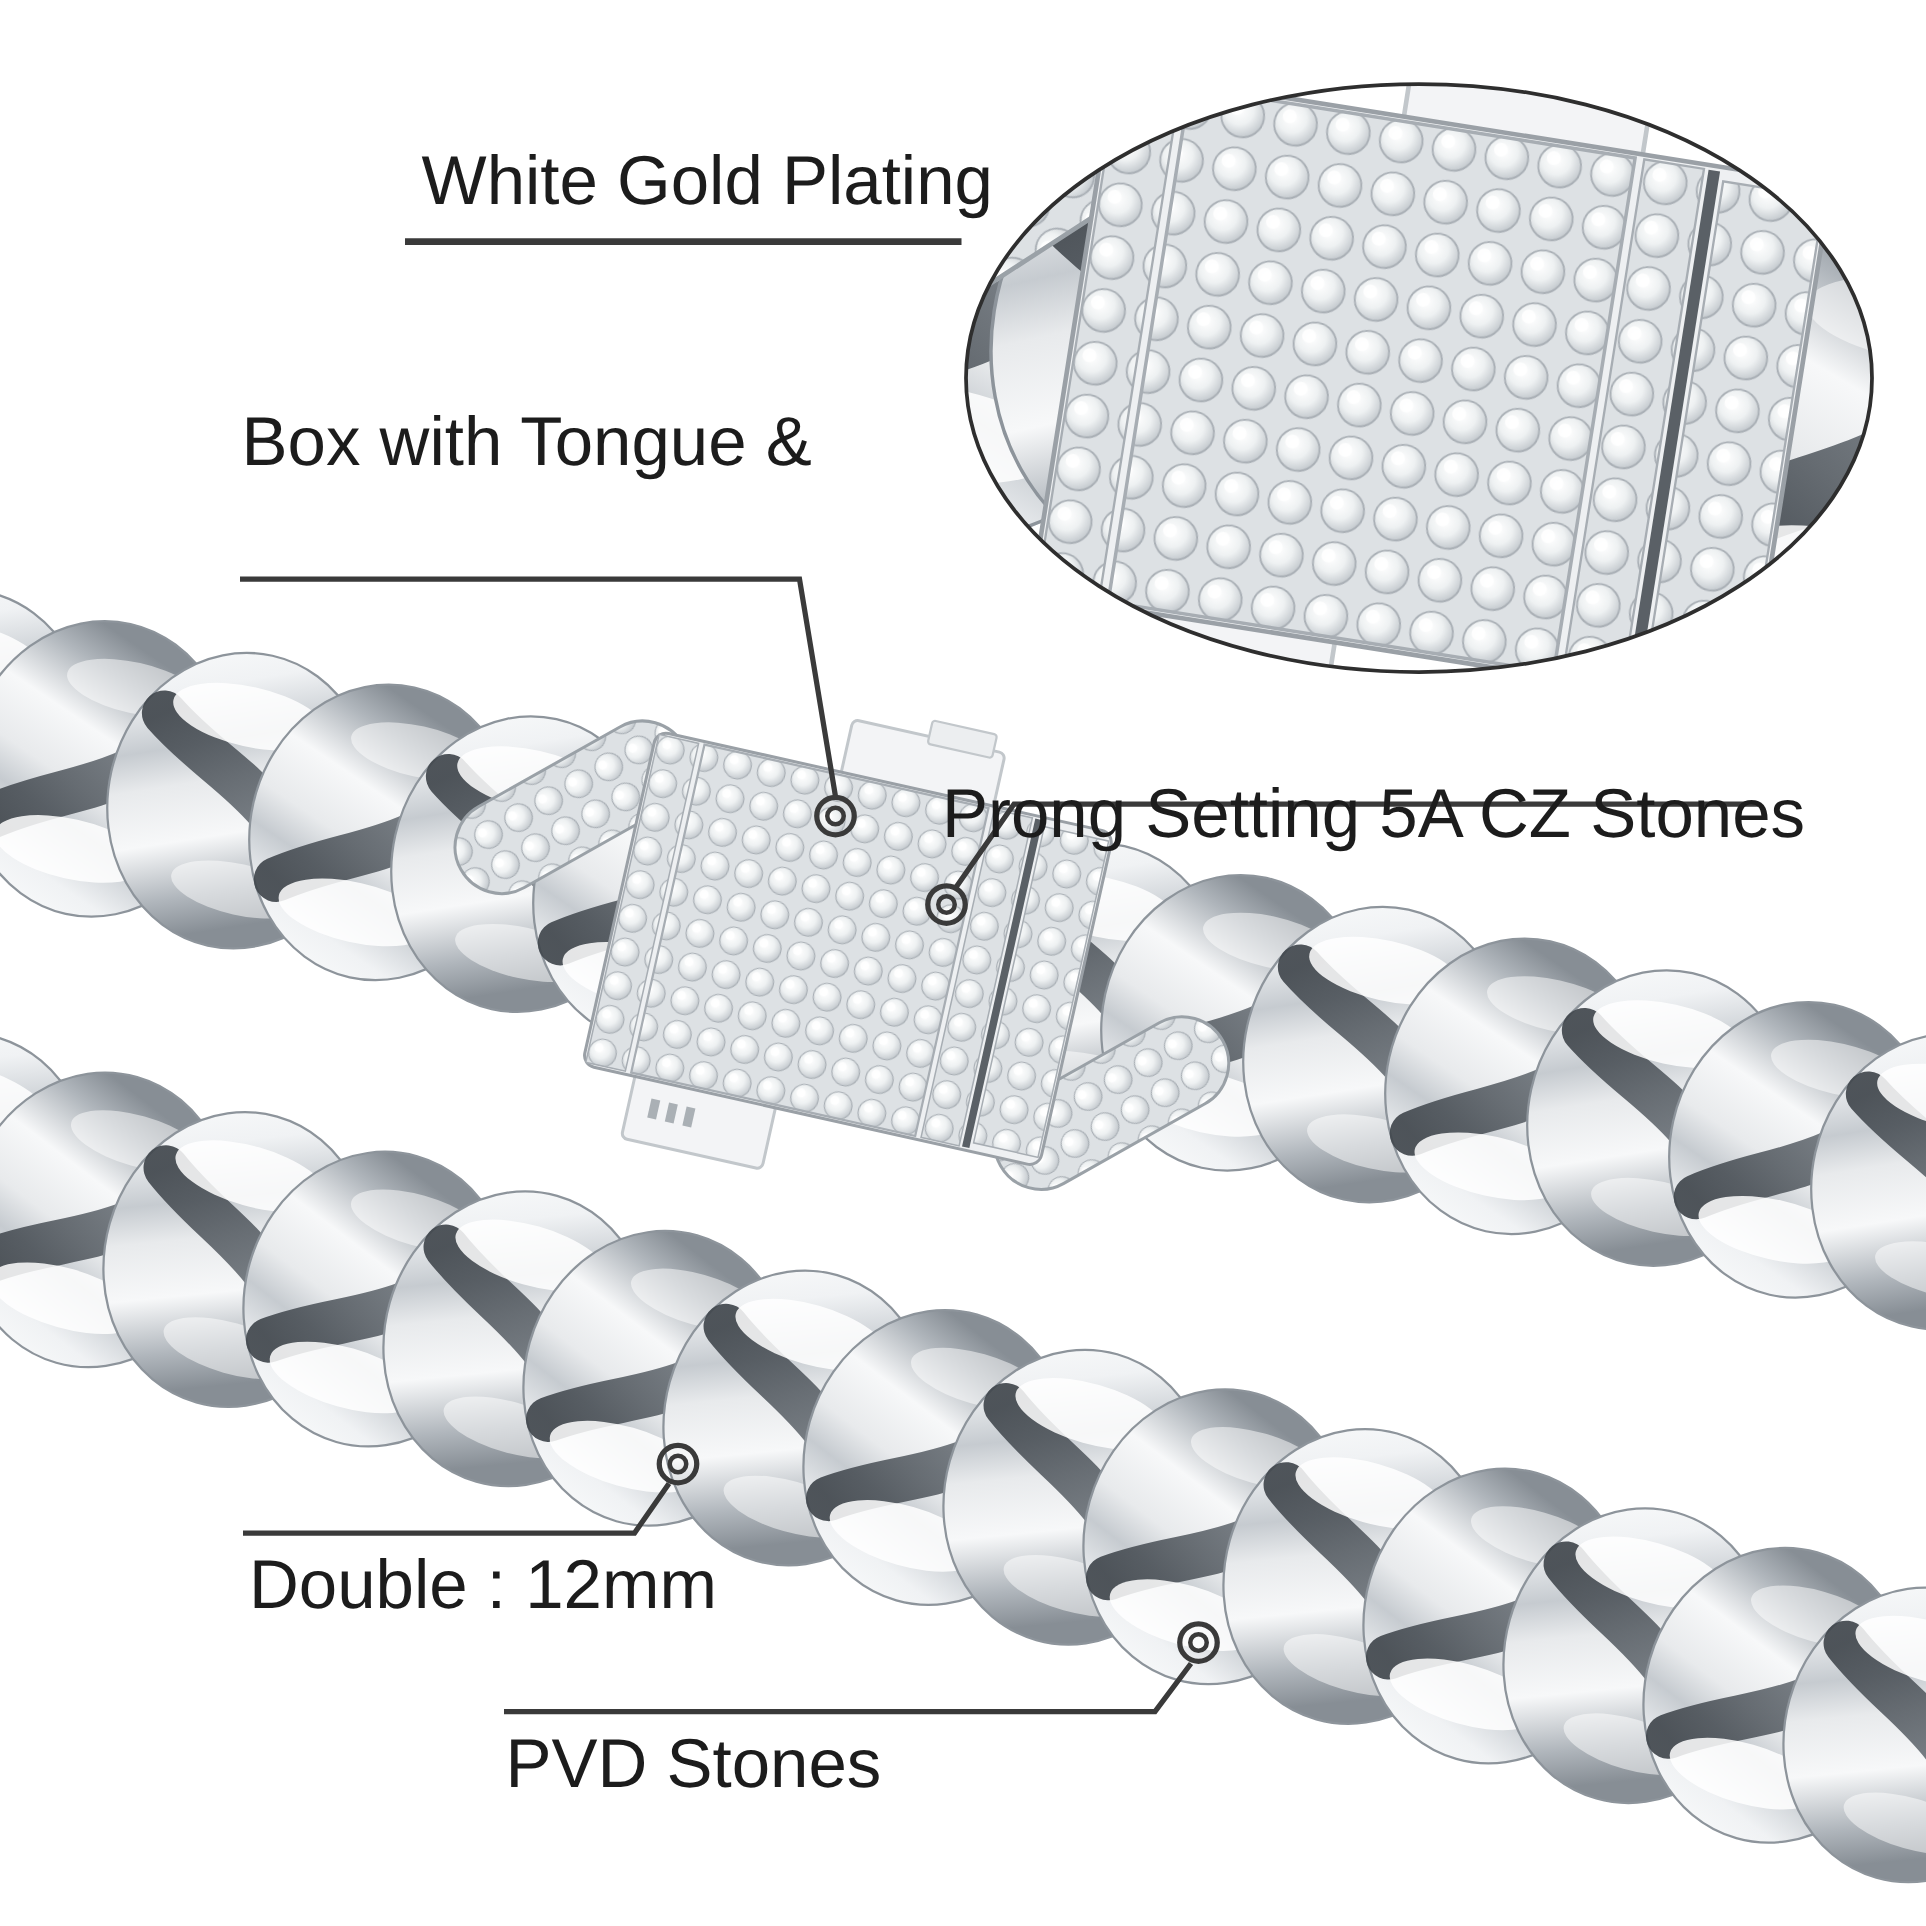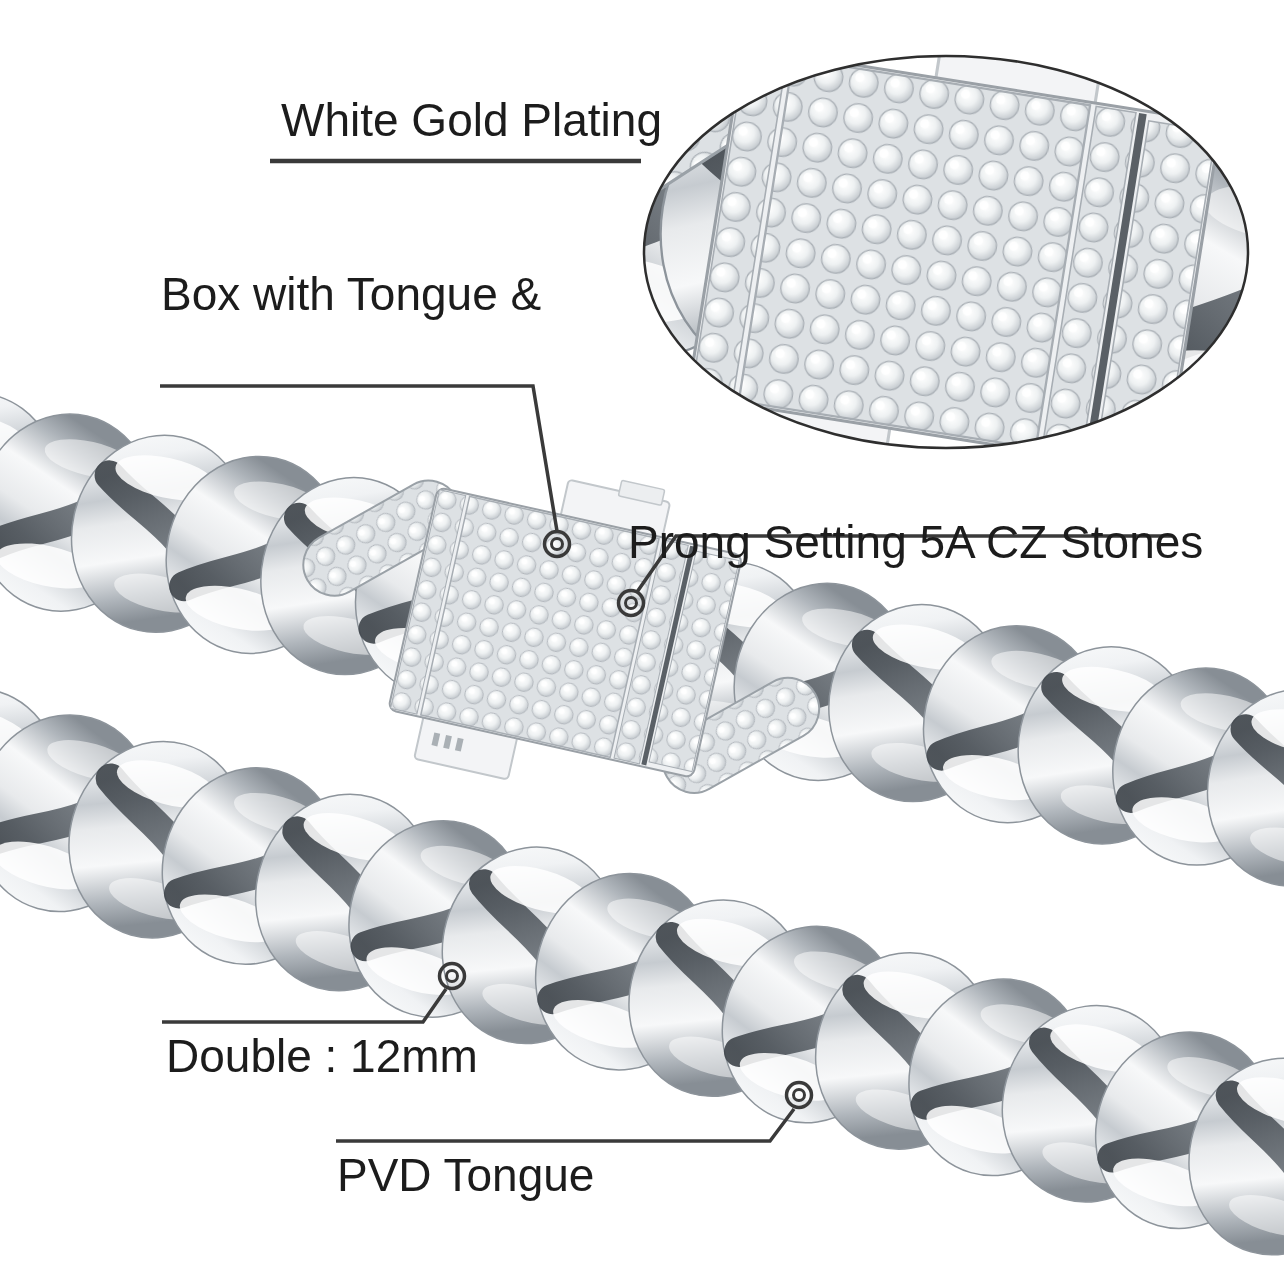--- a/index.html
+++ b/index.html
@@ -174,16 +174,16 @@
 
   <div class="label" id="label-prong">
     <div>Prong Setting 5A CZ Stones</div>
   </div>
 
   <div class="label" id="label-width">
     <div>Double : 12mm</div>
   </div>
 
   <div class="label" id="label-pvd">
-    <div>PVD Tongue</div>
+    <div>PVD Stones</div>
   </div>
 
 </div>
 
 </body></html>

